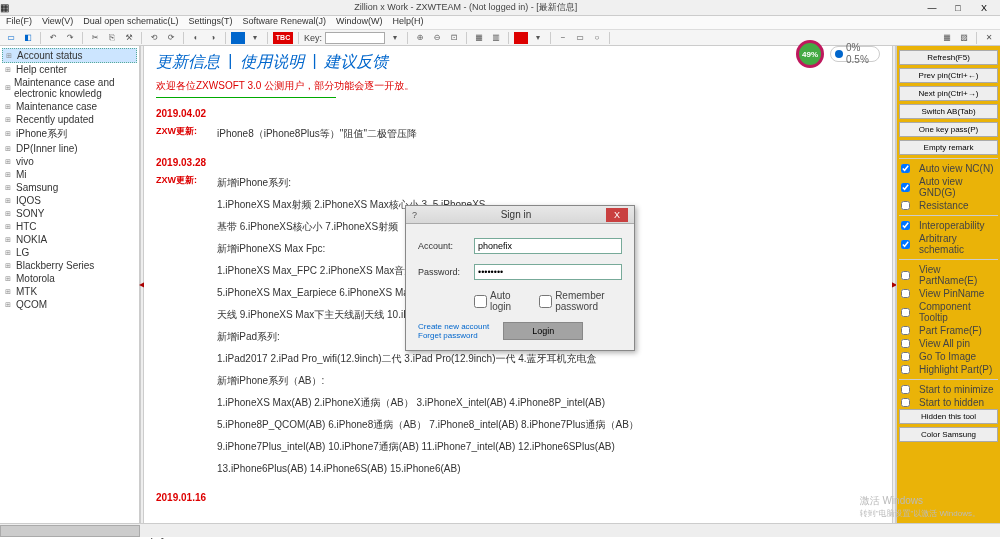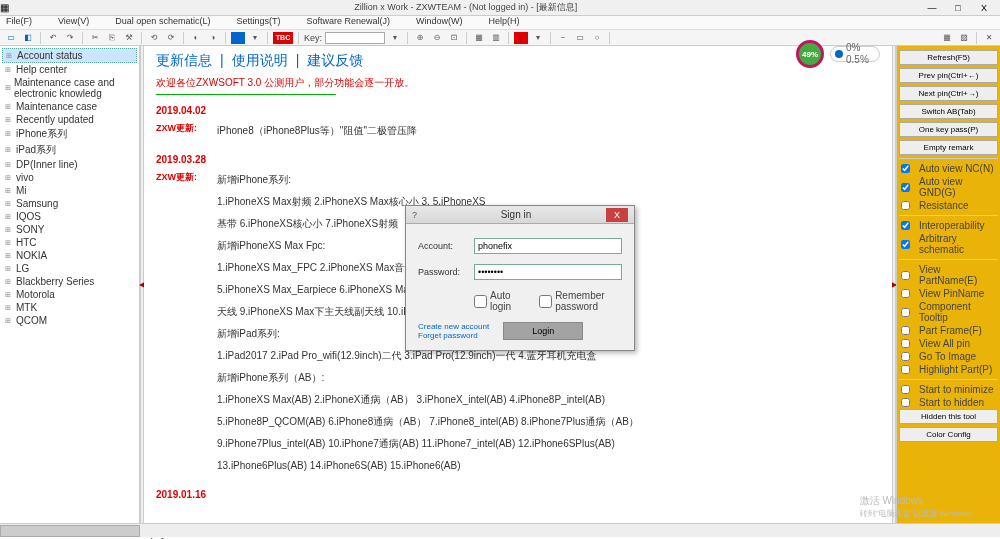--- a/index.html
+++ b/index.html
@@ -1,38 +1,38 @@
 <!DOCTYPE html>
 <html><head>
 <meta charset="utf-8">
 <style>
 * { box-sizing: border-box; margin: 0; padding: 0; font-family: "Microsoft YaHei", Arial, sans-serif; font-size: 10px; }
 body { background: #fff; width: 1000px; height: 539px; overflow: hidden; position: relative; }
 .titlebar { height: 16px; background: #f0f0f0; display: flex; align-items: center; border-bottom: 1px solid #ccc; }
 .titlebar .title { flex: 1; text-align: center; font-size: 9px; color: #444; }
 .win-controls { display: flex; gap: 6px; padding-right: 6px; }
 .win-controls span { width: 20px; text-align: center; cursor: pointer; font-size: 9px; }
-.menubar { height: 14px; background: #fafafa; display: flex; gap: 26px; padding: 0 6px; border-bottom: 1px solid #ddd; }
+.menubar { height: 14px; background: #fafafa; display: flex; gap: 10px; padding: 0 6px; border-bottom: 1px solid #ddd; }
 .menubar span { font-size: 9px; color: #333; cursor: pointer; }
 .toolbar { height: 16px; background: #f5f5f5; display: flex; align-items: center; gap: 3px; padding: 0 4px; border-bottom: 1px solid #ccc; }
 .toolbar .tb-icon { width: 14px; height: 14px; display: inline-flex; align-items: center; justify-content: center; font-size: 8px; color: #555; border: 1px solid transparent; cursor: pointer; }
 .toolbar .sep { width: 1px; height: 12px; background: #ccc; margin: 0 2px; }
 .toolbar .key-label { font-size: 9px; color: #444; }
 .toolbar .key-input { width: 60px; height: 12px; border: 1px solid #aaa; font-size: 8px; }
 .toolbar .red-box { width: 14px; height: 12px; background: #d00; }
 .toolbar .blue-box { width: 14px; height: 12px; background: #0066cc; }
 .toolbar .tbc { width: 20px; height: 12px; background: #d00; color: #fff; font-size: 7px; display: flex; align-items: center; justify-content: center; font-weight: bold; }
 .main { display: flex; height: 477px; }
 .sidebar { width: 140px; border-right: 1px solid #ccc; background: #fff; overflow: hidden; padding: 2px; }
 .sidebar .active { background: #cce5ff; border: 1px dotted #5a9; }
 .sidebar div { padding: 1px 3px; font-size: 8px; color: #333; cursor: pointer; display: flex; align-items: center; gap: 3px; }
 .sidebar .tree-icon { width: 8px; height: 8px; display: inline-block; font-size: 7px; color: #888; }
 .content { flex: 1; background: #fff; padding: 6px 12px; overflow: hidden; position: relative; }
 .content .tabs { display: flex; gap: 8px; margin-bottom: 6px; }
-.content .tabs span { color: #0066cc; font-size: 14px; cursor: pointer; }
+.content .tabs span { color: #0066cc; font-size: 16px; cursor: pointer; font-style: italic; }
 .content .tabs .sep { color: #0066cc; }
 .welcome { color: #d00; font-size: 10px; font-weight: normal; margin-bottom: 4px; }
 .hr-green { border: 0; border-top: 1px solid #0a0; margin: 4px 0 10px 0; width: 180px; }
 .date { color: #d00; font-size: 10px; font-weight: bold; margin: 10px 0 6px 0; }
 .update-label { color: #d00; font-size: 9px; font-weight: bold; display: inline-block; vertical-align: top; }
 .update-body { display: inline-block; margin-left: 20px; font-size: 9px; color: #333; line-height: 1.8; }
 .update-body p { margin-bottom: 4px; }
 .rightbar { width: 104px; border-left: 1px solid #ccc; background: #eab308; padding: 4px 2px; }
 .rightbar .btn { border: 1px solid #aaa; background: #eee; padding: 2px 3px; margin-bottom: 3px; font-size: 8px; text-align: center; cursor: pointer; }
 .rightbar .chk { display: flex; align-items: center; gap: 9px; font-size: 7px; padding: 1px 2px; color: #444; }
@@ -154,24 +154,20 @@
       <div>
         <span class="tree-icon">⊞</span>
         <span>Recently updated</span>
       </div>
       <div>
         <span class="tree-icon">⊞</span>
         <span>iPhone系列</span>
       </div>
       <div>
         <span class="tree-icon">⊞</span>
-        <span>iPad系列</span>
-      </div>
-      <div>
-        <span class="tree-icon">⊞</span>
         <span>DP(Inner line)</span>
       </div>
       <div>
         <span class="tree-icon">⊞</span>
         <span>vivo</span>
       </div>
       <div>
         <span class="tree-icon">⊞</span>
         <span>Mi</span>
       </div>
@@ -297,21 +293,21 @@
       <hr>
       <div class="chk">
         <input type="checkbox" style="">
         <span>Start to minimize</span>
       </div>
       <div class="chk">
         <input type="checkbox" style="">
         <span>Start to hidden</span>
       </div>
       <div class="btn">Hidden this tool</div>
-      <div class="btn">Color Config</div>
+      <div class="btn">Color Samsung</div>
     </div>
 </div>
 
 <div class="scroll-h">
   <div class="thumb"></div>
   <span style="position:absolute;left:150px;top:12px;font-size:12px;color:#555">Info:</span>
 </div>
 
 <div class="badge">
   <div class="circle">49%</div>

